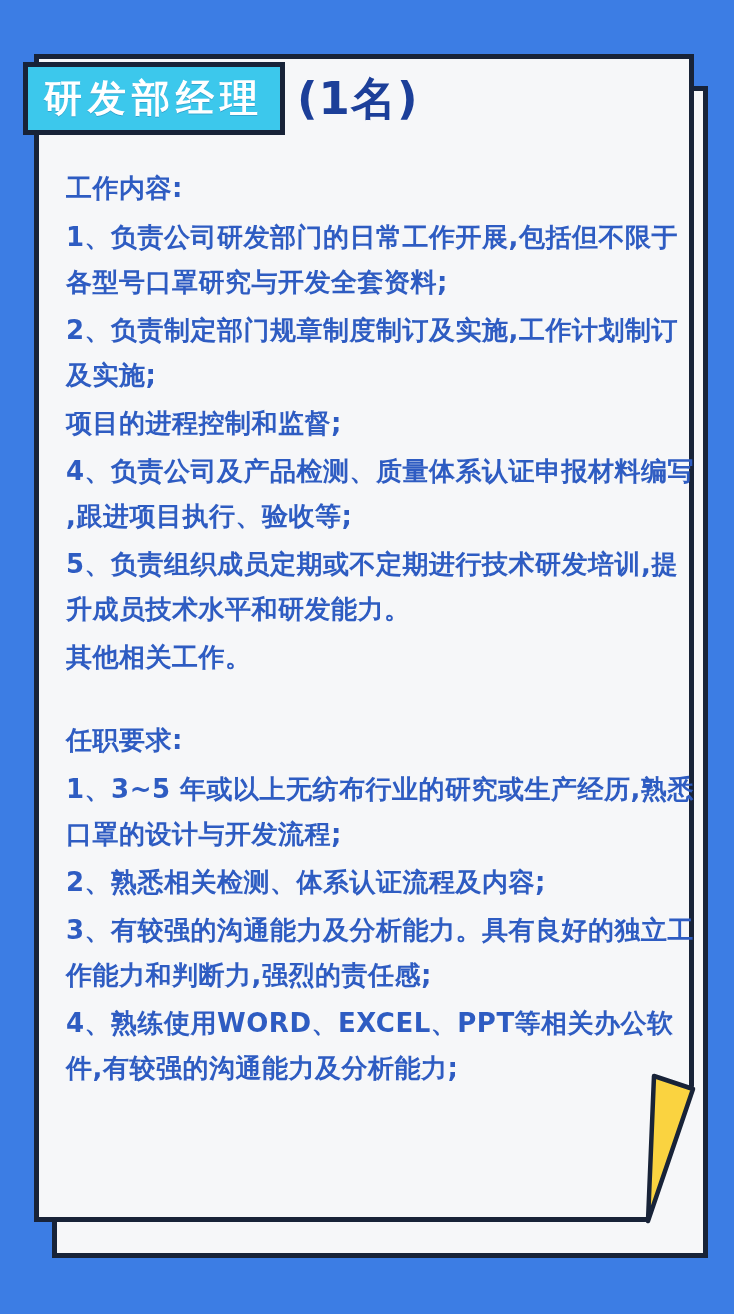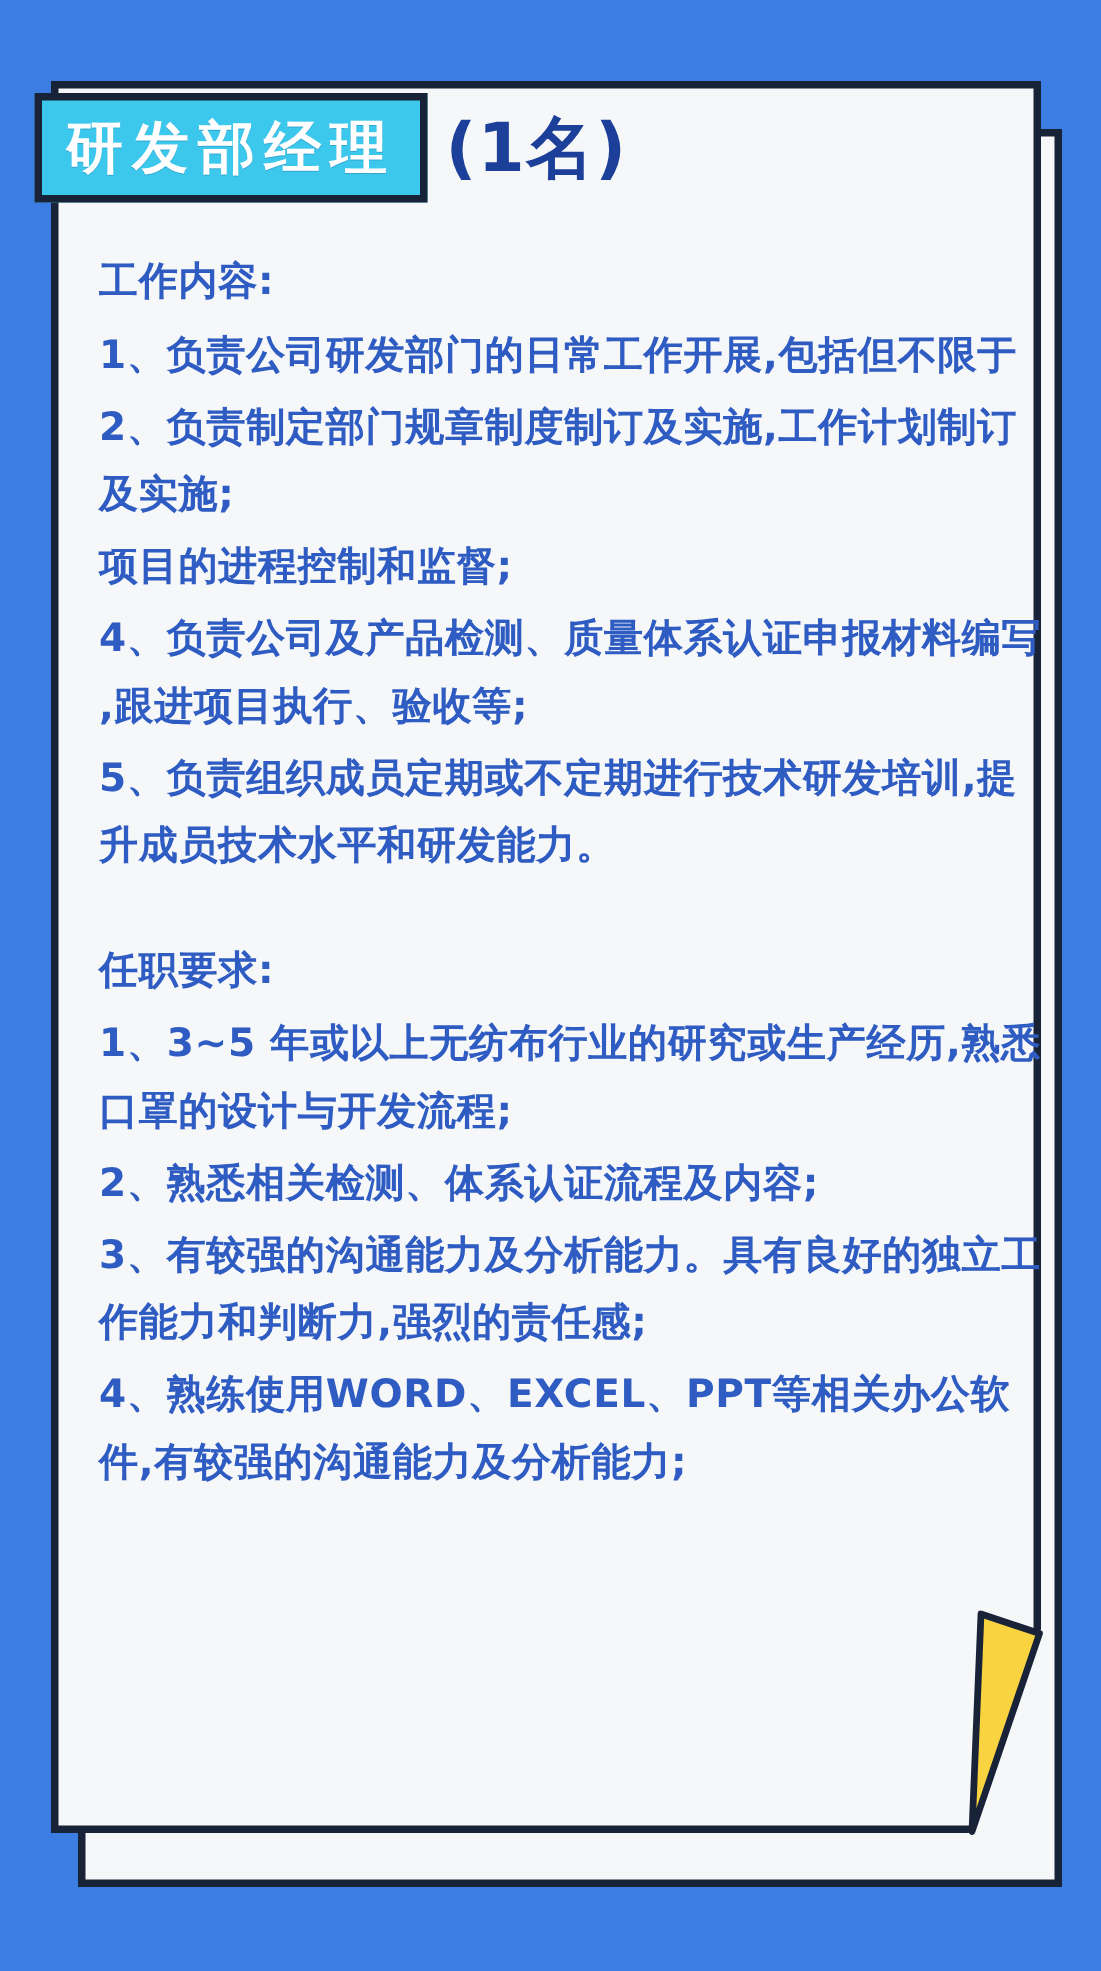--- a/index.html
+++ b/index.html
@@ -98,37 +98,39 @@
   </div>
   <span class="headcount">(1名)</span>
 </div>
 
 <div class="card-body">
 
   <div class="section section-duties">
     <div class="section-heading line">工作内容:</div>
     <div class="para">
       <div class="line">1、负责公司研发部门的日常工作开展,包括但不限于</div>
+      <div class="line">各型号口罩研究与开发全套资料;</div>
     </div>
     <div class="para">
       <div class="line">2、负责制定部门规章制度制订及实施,工作计划制订</div>
       <div class="line">及实施;</div>
     </div>
     <div class="para">
       <div class="line">项目的进程控制和监督;</div>
     </div>
     <div class="para">
       <div class="line">4、负责公司及产品检测、质量体系认证申报材料编写</div>
       <div class="line">,跟进项目执行、验收等;</div>
     </div>
     <div class="para">
       <div class="line">5、负责组织成员定期或不定期进行技术研发培训,提</div>
       <div class="line">升成员技术水平和研发能力。</div>
     </div>
     <div class="para">
+      <div class="line">其他相关工作。</div>
     </div>
   </div>
 
   <div class="section section-requirements">
     <div class="section-heading line">任职要求:</div>
     <div class="para">
       <div class="line">1、3~5 年或以上无纺布行业的研究或生产经历,熟悉</div>
       <div class="line">口罩的设计与开发流程;</div>
     </div>
     <div class="para">

